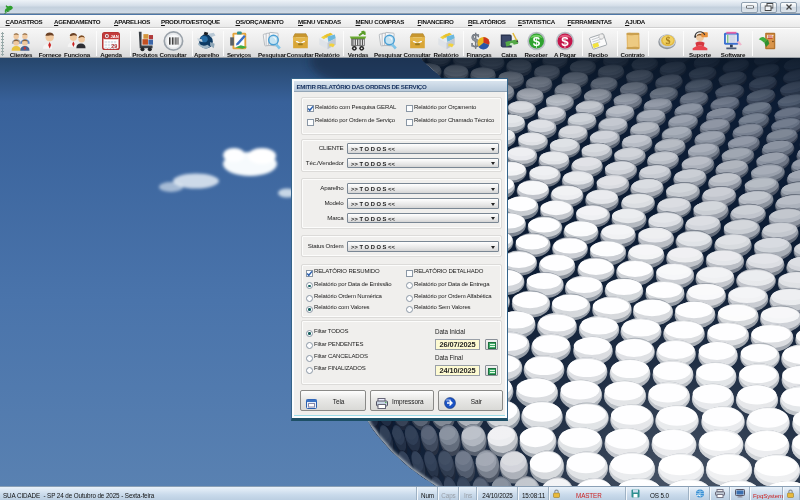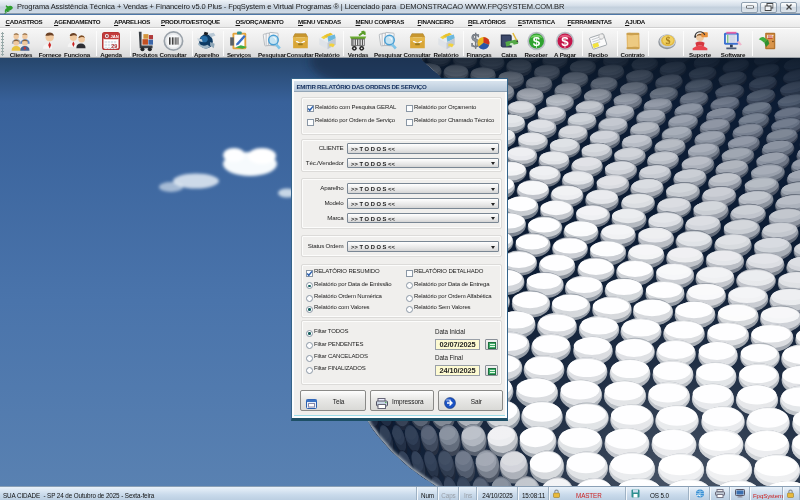--- a/index.html
+++ b/index.html
@@ -54,21 +54,20 @@
 .st { position:relative; top:3px; font-size:6.3px; letter-spacing:-0.1px; color:#111; white-space:nowrap; display:inline-block; }
 .sic { position:absolute; top:2px; }
 </style></head>
 <body>
 <div id="stage">
   <div id="titlebar">
     <span class="ticon"><svg width="11" height="11" viewBox="0 0 11 11">
           <path d="M2,9 q-1,-4 2,-5 q-2,-1 -1,-3 q2,2 3,1 q3,-1 4,2 q-2,3 -5,3 q-2,0 -3,2z" fill="#2e9e2e"></path>
           <path d="M1.5,10 q2,-3 5,-3" stroke="#1a7a1a" stroke-width="0.8" fill="none"></path>
         </svg></span>
-    <span class="ttext">Programa Assistência Técnica + Vendas + Financeiro v5.0 Plus - FpqSystem e Virtual Programas ® | Licenciado para&nbsp; DEMONSTRACAO WWW.FPQSYSTEM.COM.BR</span>
     <div class="wbtn" style="right:42px">
         <svg width="8" height="3" viewBox="0 0 8 3">
           <rect x="0" y="0" width="8" height="3" rx="1.5" fill="none" stroke="#444" stroke-width="1"></rect>
         </svg>
       </div>
     <div class="wbtn" style="right:23px">
         <svg width="9" height="8" viewBox="0 0 9 8">
           <rect x="2.5" y="0.5" width="6" height="4.5" fill="none" stroke="#444"></rect>
           <rect x="0.5" y="3" width="6" height="4.5" fill="#eef2f6" stroke="#444"></rect>
         </svg>
@@ -2518,21 +2517,21 @@
         <div class="rdot"></div>
       </div>
       <div class="clab" style="left:22.0px;top:249.0px">Filtar TODOS</div>
 <div class="rb" style="left:13.5px;top:263px"></div>
       <div class="clab" style="left:22.0px;top:261.5px">Filtar PENDENTES</div>
 <div class="rb" style="left:13.5px;top:275.5px"></div>
       <div class="clab" style="left:22.0px;top:274.0px">Filtar CANCELADOS</div>
 <div class="rb" style="left:13.5px;top:287.5px"></div>
       <div class="clab" style="left:22.0px;top:286.0px">Filtar FINALIZADOS</div>
 <div class="dtl" style="left:143px;top:249px">Data Inicial</div>
-<div class="dt" style="left:143px;top:260px">02/07/2025</div>
+<div class="dt" style="left:143px;top:260px">26/07/2025</div>
 <div class="cal" style="left:192.5px;top:260px">
         <div class="calin"></div>
       </div>
 <div class="dtl" style="left:143px;top:275px">Data Final</div>
 <div class="dt" style="left:143px;top:286px">24/10/2025</div>
 <div class="cal" style="left:192.5px;top:286px">
         <div class="calin"></div>
       </div>
 <div class="btn" style="left:7.5px;top:311px;width:66px">
         <span class="bic"><svg width="11" height="10" viewBox="0 0 11 10">

